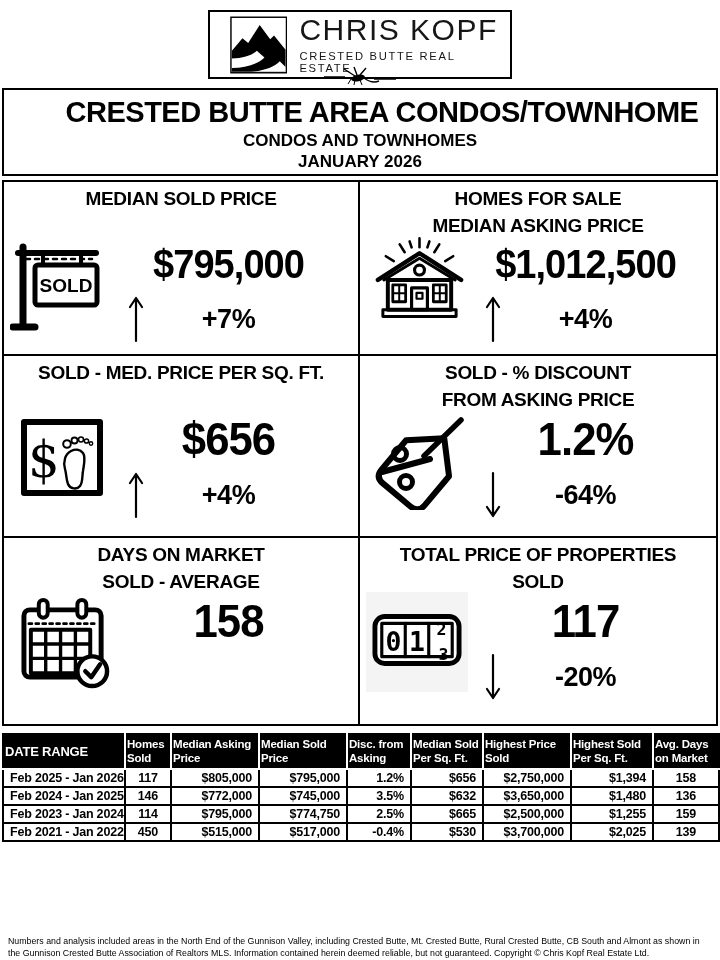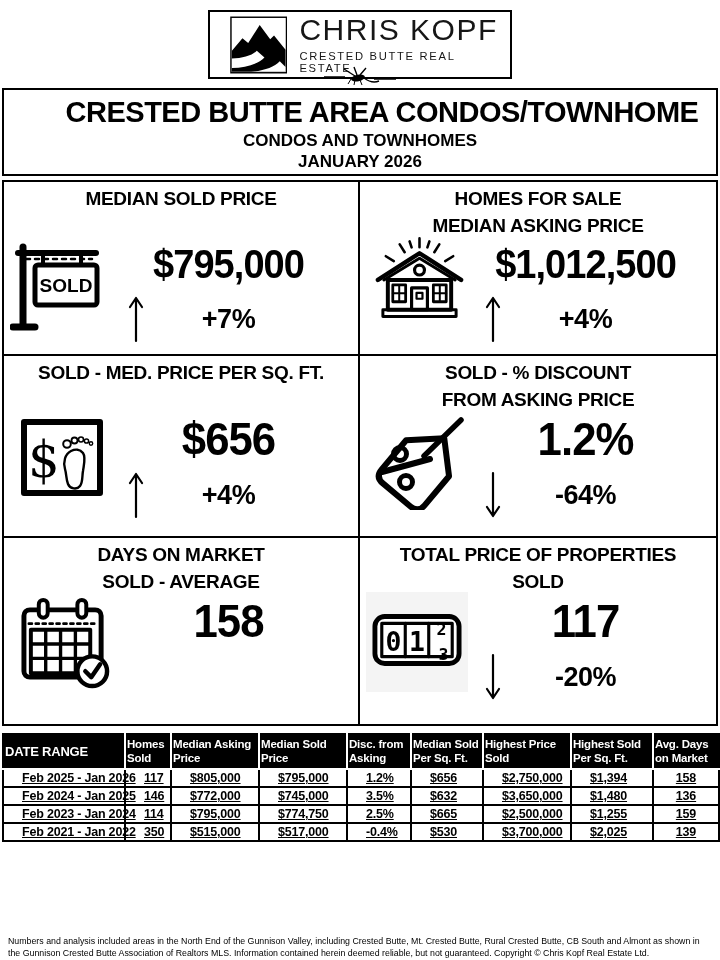--- a/index.html
+++ b/index.html
@@ -66,24 +66,24 @@
     border-collapse: collapse; font-weight: bold; table-layout: fixed;
   }
   .history th {
     background: #000; color: #fff; font-size: 11.5px; line-height: 1.18;
     border: 2px solid #fff; border-top-color: #000; padding: 3px 1px;
     text-align: left; vertical-align: middle; letter-spacing: -0.2px;
   }
   .history th:first-child { border-left-color: #000; font-size: 13px; }
   .history th:last-child { border-right-color: #000; margin-top: 38px; }
   .history td {
-    border: 2px solid #000; font-size: 12.5px; padding: 1px 18px;
-    white-space: nowrap; letter-spacing: -0.2px; text-decoration: underline;
-  }
-  .al { text-align: left; } .ac { text-align: center; } .ar { text-align: left; }
+    border: 2px solid #000; font-size: 12.5px; padding: 1px 6px;
+    white-space: nowrap; letter-spacing: -0.2px;
+  }
+  .al { text-align: left; } .ac { text-align: center; } .ar { text-align: right; }
 
   
   .footer {
     position: absolute; left: 8px; top: 936px; width: 706px;
     font-size: 8.8px; line-height: 1.32; color: #000;
   }
   .link { color: #2e3cb8; text-decoration: underline; cursor: pointer; }
   .email-label { margin-left: 6px; }
   .site-link { margin-left: 3px; }
 </style>
@@ -349,21 +349,21 @@
         <td class="ar">$795,000</td>
         <td class="ar">$774,750</td>
         <td class="ar">2.5%</td>
         <td class="ar">$665</td>
         <td class="ar">$2,500,000</td>
         <td class="ar">$1,255</td>
         <td class="ac">159</td>
       </tr>
       <tr>
         <td class="al">Feb 2021 - Jan 2022</td>
-        <td class="ac">350</td>
+        <td class="ac">450</td>
         <td class="ar">$515,000</td>
         <td class="ar">$517,000</td>
         <td class="ar">-0.4%</td>
         <td class="ar">$530</td>
         <td class="ar">$3,700,000</td>
         <td class="ar">$2,025</td>
         <td class="ac">139</td>
       </tr>
     </tbody>
   </table>

